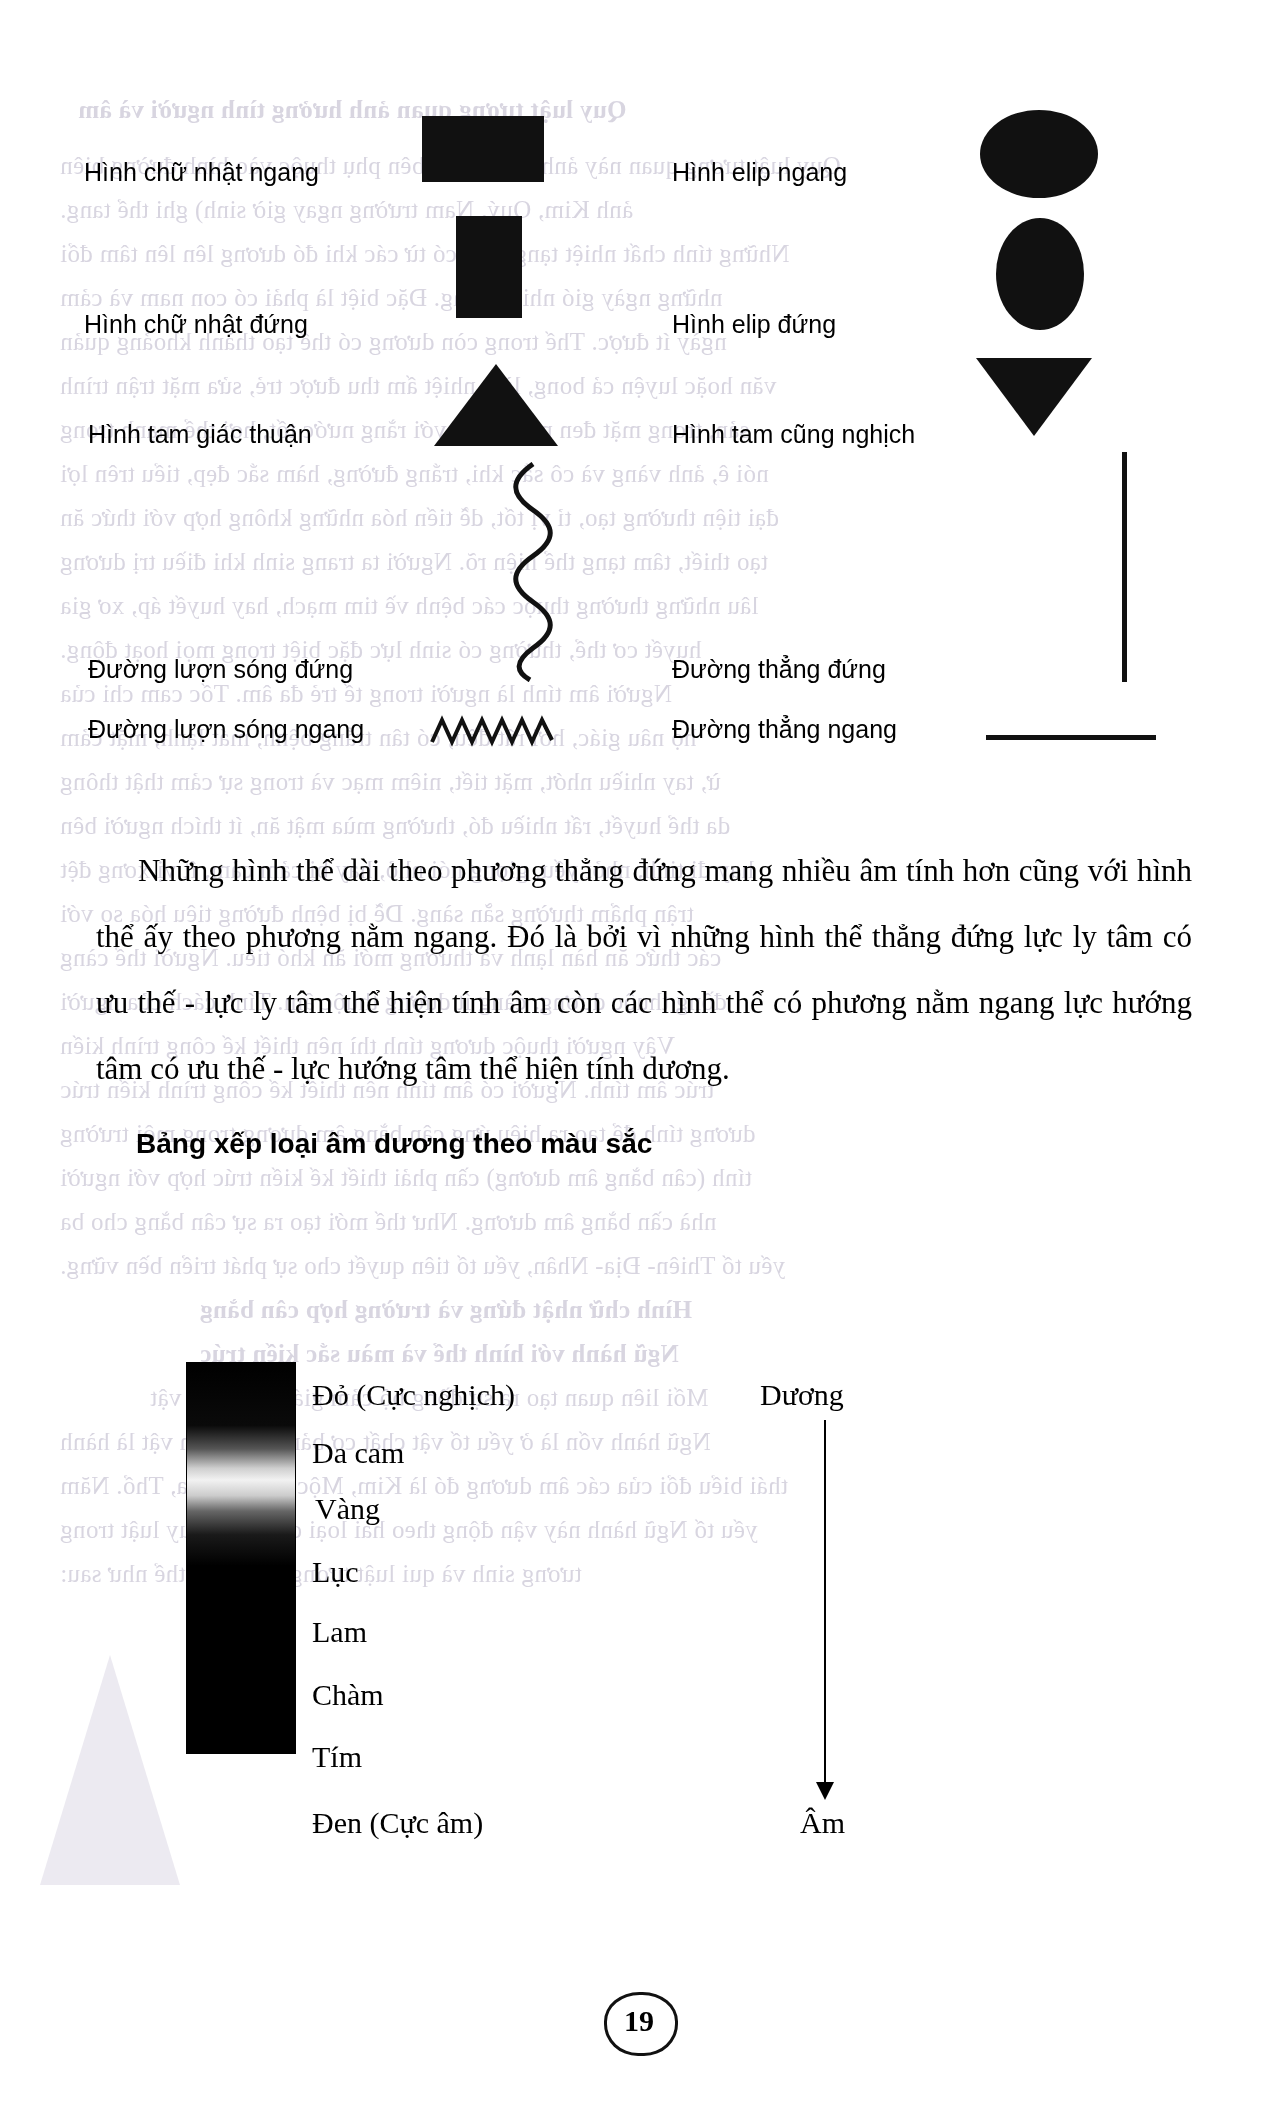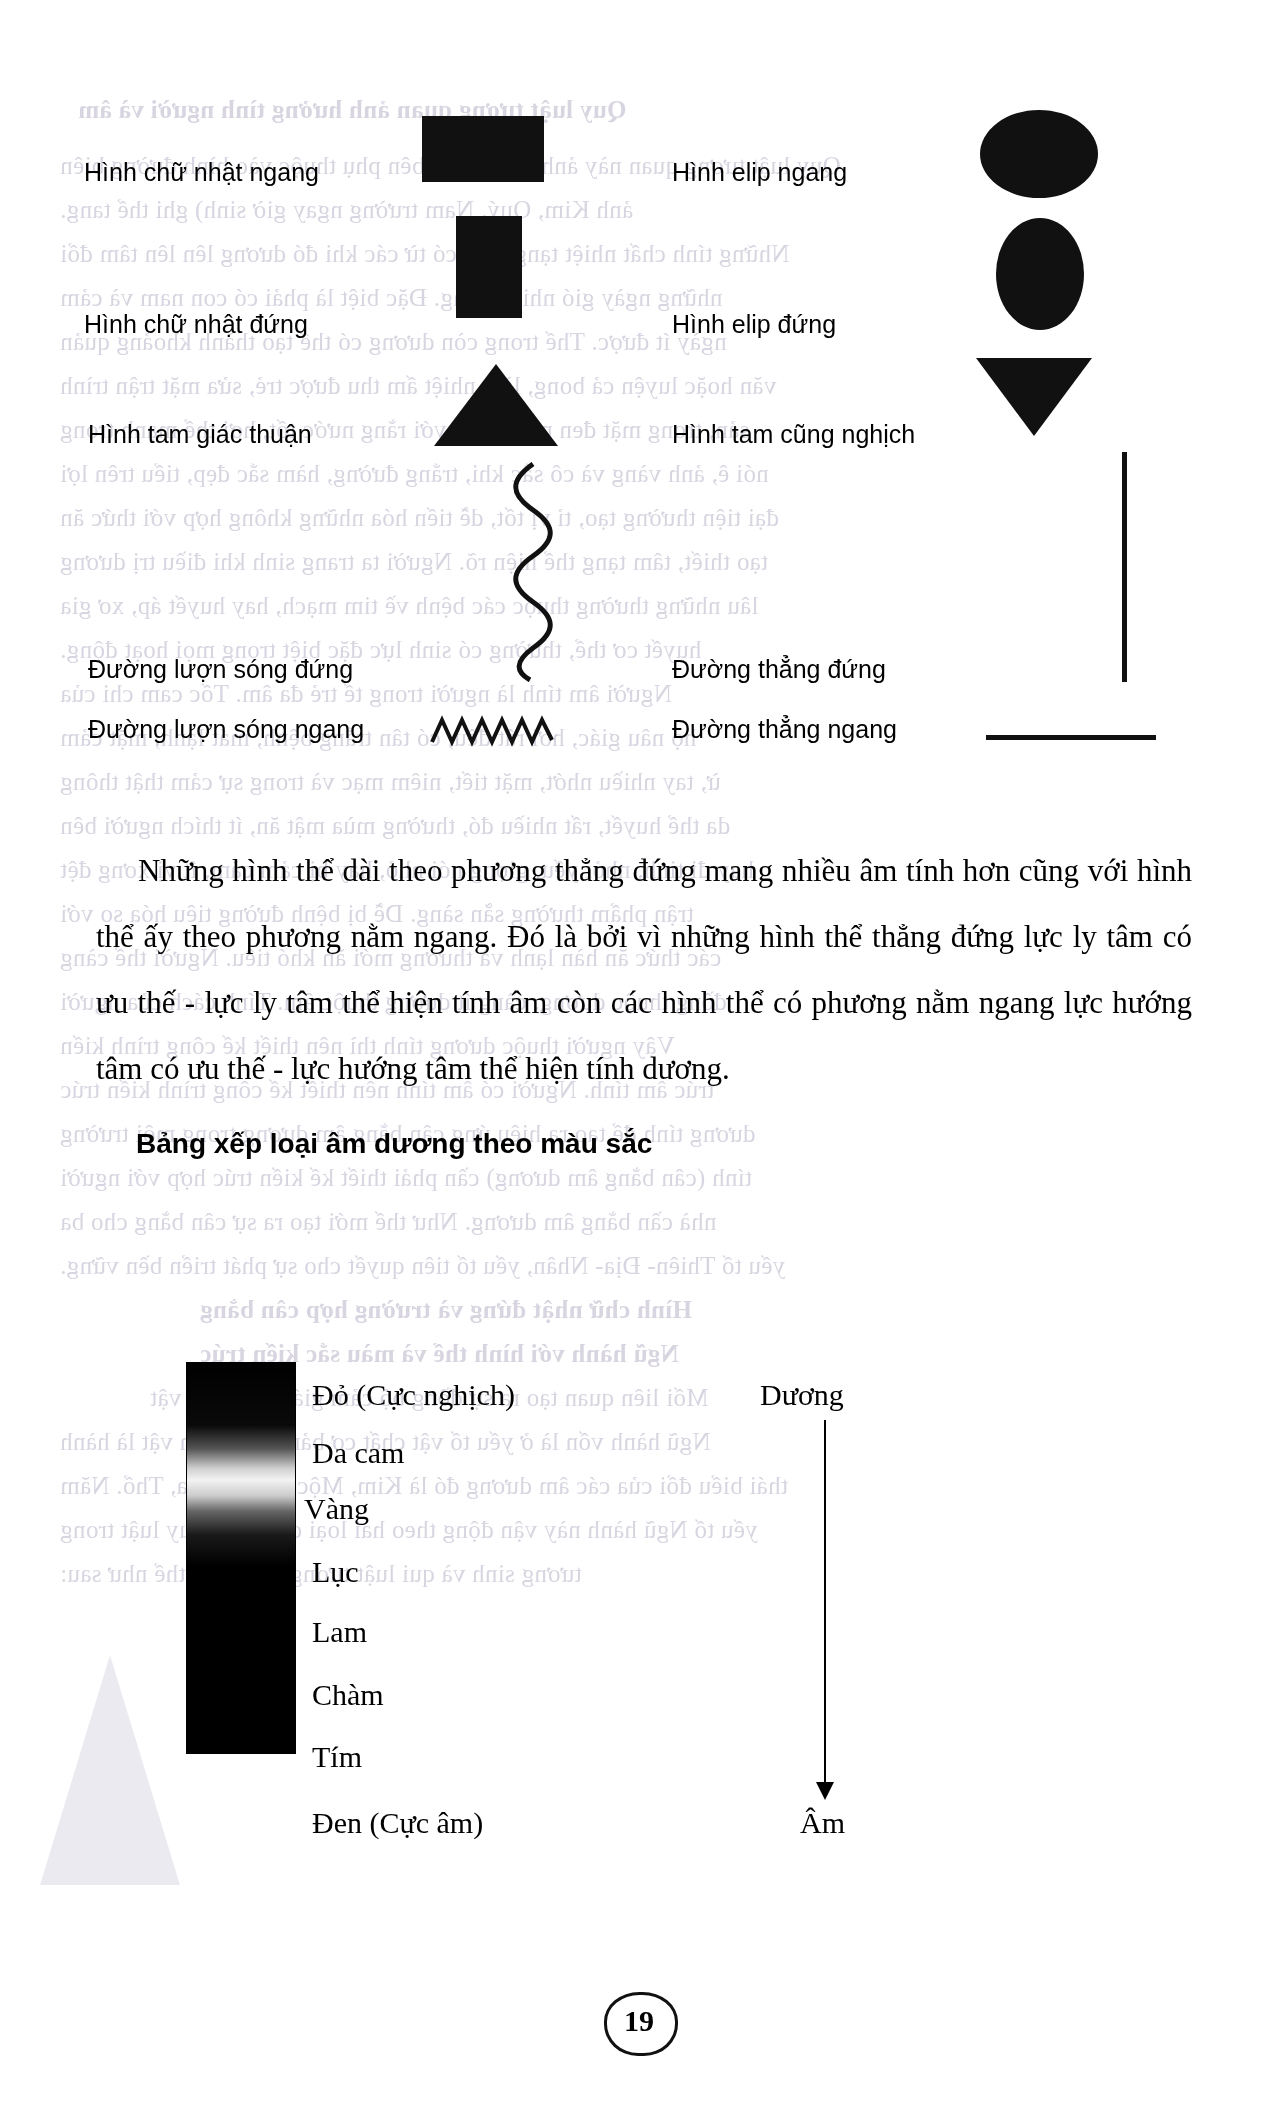--- a/index.html
+++ b/index.html
@@ -276,21 +276,21 @@
   </div>
 
   <div class="subhead" style="left:136px; top:1128px;">Bảng xếp loại âm dương theo màu sắc</div>
 
 
   <div>
     <div class="grad-bar" style="left:186px; top:1362px;"></div>
 
     <div class="color-item" style="left:312px; top:1378px;">Đỏ  (Cực nghịch)</div>
     <div class="color-item" style="left:312px; top:1436px;">Da cam</div>
-    <div class="color-item" style="left:304px; top:1492px;">Vàng</div>
+    <div class="color-item" style="left:315px; top:1492px;">Vàng</div>
     <div class="color-item" style="left:312px; top:1555px;">Lục</div>
     <div class="color-item" style="left:312px; top:1615px;">Lam</div>
     <div class="color-item" style="left:312px; top:1678px;">Chàm</div>
     <div class="color-item" style="left:312px; top:1740px;">Tím</div>
     <div class="color-item" style="left:312px; top:1806px;">Đen (Cực âm)</div>
 
     <div class="axis-label" style="left:760px; top:1378px;">Dương</div>
     <div class="axis-label" style="left:800px; top:1806px;">Âm</div>
 
     <div class="arrow-line" style="left:824px; top:1420px; height:368px;"></div>

